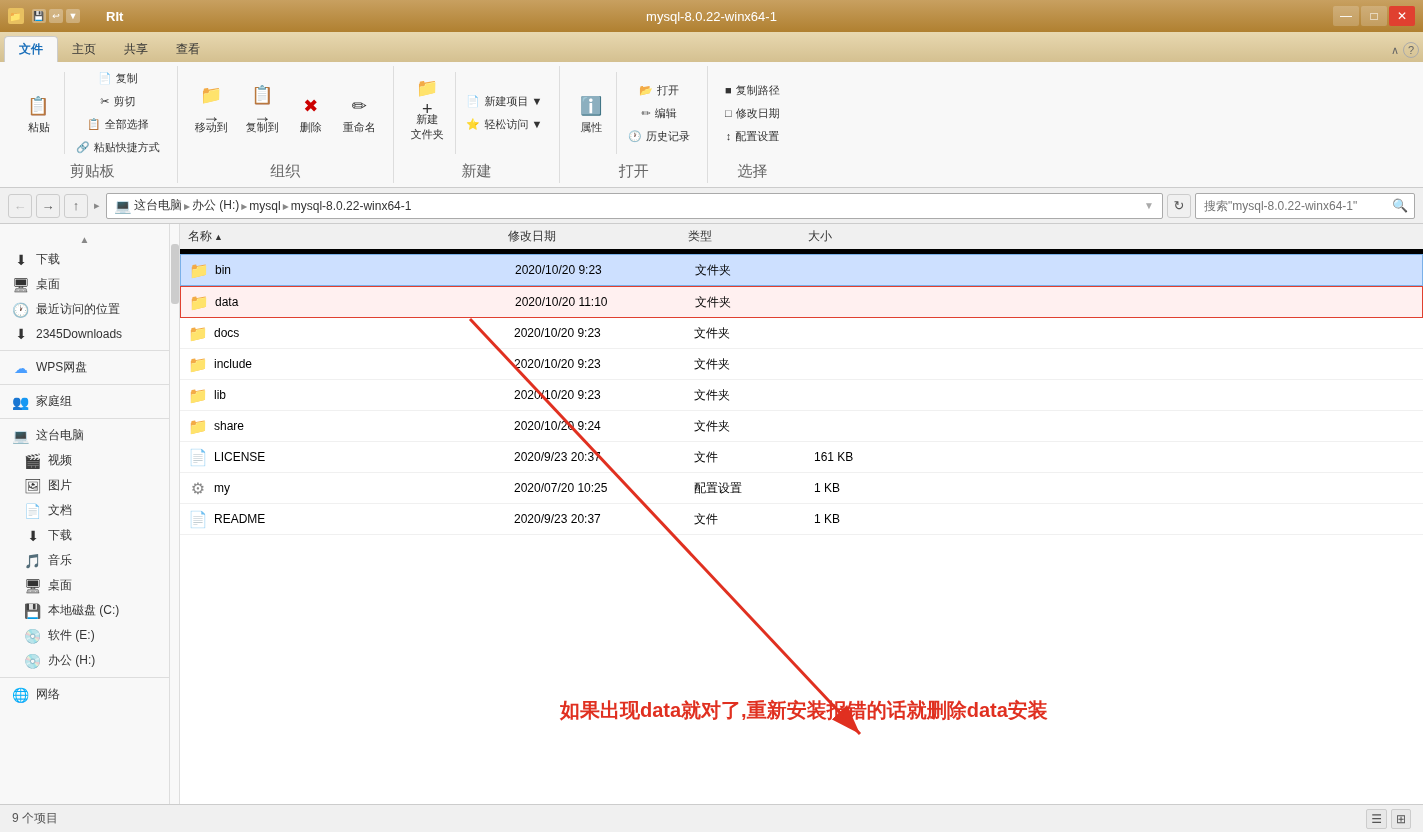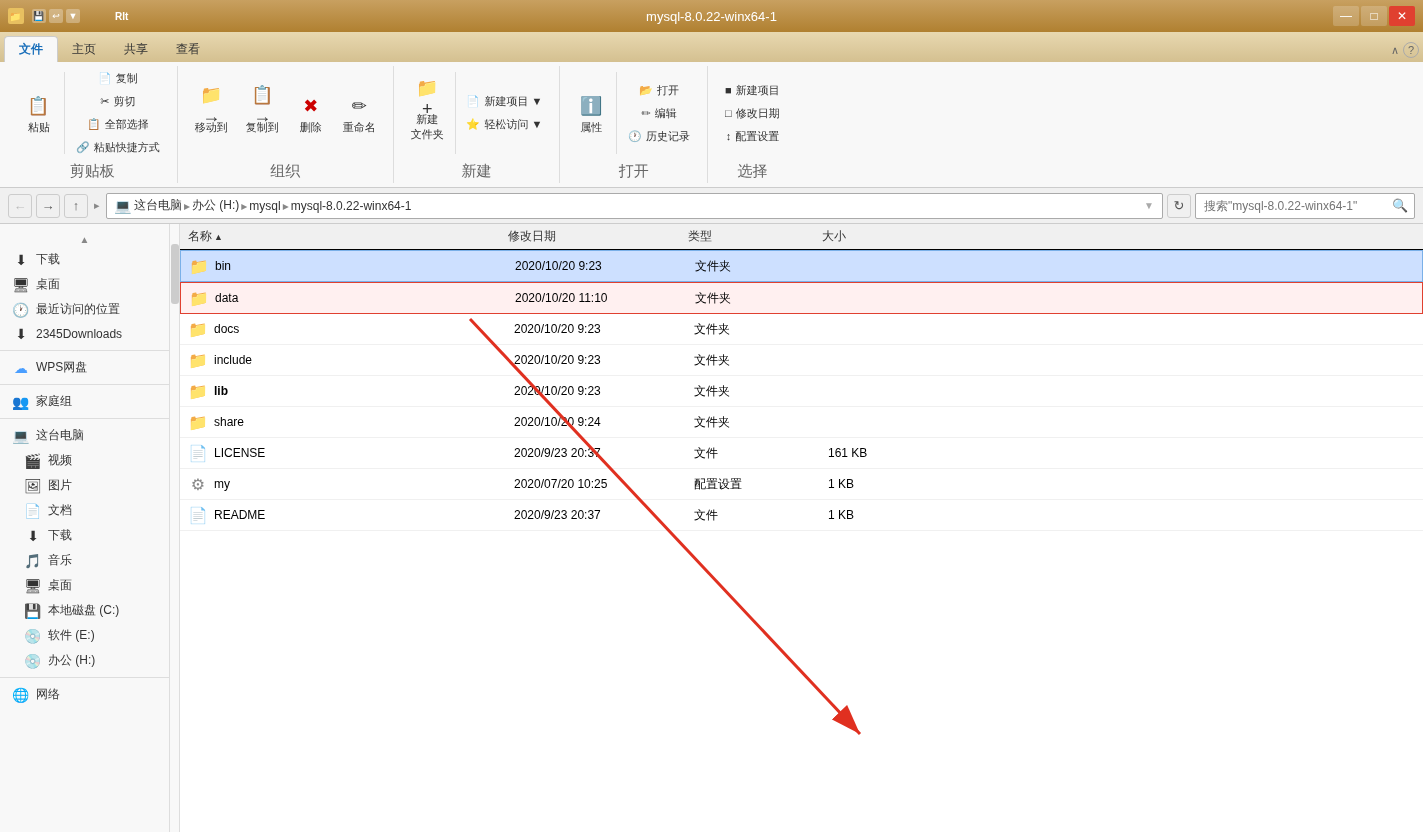--- a/index.html
+++ b/index.html
@@ -257,31 +257,31 @@
       flex: 1;
       background: #fff;
       overflow-y: auto;
       position: relative;
     }
     .file-list-header {
       display: flex;
       align-items: center;
       padding: 4px 8px;
       background: #f0f0f0;
-      border-bottom: 1px solid #000000;
+      border-bottom: 5px solid #000000;
       font-size: 12px;
       color: #333;
       position: sticky;
       top: 0;
       z-index: 2;
     }
     .col-name { width: 320px; }
     .col-date { width: 180px; }
     .col-type { width: 120px; }
-    .col-size { width: 100px; margin-left: 14px; }
+    .col-size { width: 100px; }
     .col-header {
       cursor: pointer;
       display: flex;
       align-items: center;
       gap: 2px;
     }
 
     .file-row {
       display: flex;
       align-items: center;
@@ -346,21 +346,21 @@
   <div class="title-bar" style="position:relative;">
     <div class="title-bar-left">
 
       <div class="title-bar-icon">📁</div>
       <div style="display:flex;gap:3px;margin-left:4px;">
         <div style="width:14px;height:14px;background:rgba(255,255,255,0.3);border-radius:2px;display:flex;align-items:center;justify-content:center;font-size:9px;cursor:pointer;">💾</div>
         <div style="width:14px;height:14px;background:rgba(255,255,255,0.3);border-radius:2px;display:flex;align-items:center;justify-content:center;font-size:9px;cursor:pointer;">↩</div>
         <div style="width:14px;height:14px;background:rgba(255,255,255,0.3);border-radius:2px;display:flex;align-items:center;justify-content:center;font-size:9px;cursor:pointer;">▼</div>
       </div>
 
-      <div style="margin-left:11px;color:#fff;font-size:10px;font-weight:bold;padding-left:20px;">RIt</div>
+      <div style="margin-left:2px;color:#fff;font-size:13px;font-weight:bold;padding-left:20px;">RIt</div>
     </div>
     <div class="title-bar-title">mysql-8.0.22-winx64-1</div>
     <div class="title-bar-controls">
       <button class="title-btn">—</button>
       <button class="title-btn">□</button>
       <button class="title-btn close">✕</button>
     </div>
   </div>
 
   <div class="ribbon-tabs">
@@ -477,21 +477,21 @@
         </div>
       </div>
       <div class="ribbon-group-label">打开</div>
     </div>
 
     <div class="ribbon-group">
       <div class="ribbon-group-content">
         <div class="small-group">
           <div class="ribbon-btn ribbon-btn-small">
             <span>■</span>
-            <span>新建项目</span>
+            <span>复制路径</span>
           </div>
           <div class="ribbon-btn ribbon-btn-small">
             <span>□</span>
             <span>修改日期</span>
           </div>
           <div class="ribbon-btn ribbon-btn-small">
             <span>↕</span>
             <span>配置设置</span>
           </div>
         </div>
@@ -668,21 +668,21 @@
         <div class="file-row">
           <div class="file-icon folder-icon">📁</div>
           <div class="col-name" style="width:300px;">include</div>
           <div class="col-date">2020/10/20 9:23</div>
           <div class="col-type">文件夹</div>
           <div class="col-size"></div>
         </div>
 
         <div class="file-row">
           <div class="file-icon folder-icon">📁</div>
-          <div class="col-name" style="width:300px;font-weight:bold;">lib</div>
+          <div class="col-name" style="width:300px;">lib</div>
           <div class="col-date">2020/10/20 9:23</div>
           <div class="col-type">文件夹</div>
           <div class="col-size"></div>
         </div>
 
         <div class="file-row">
           <div class="file-icon folder-icon">📁</div>
           <div class="col-name" style="width:300px;">share</div>
           <div class="col-date">2020/10/20 9:24</div>
           <div class="col-type">文件夹</div>
@@ -722,18 +722,26 @@
 
           <defs>
             <marker id="arrowhead" markerWidth="10" markerHeight="7" refX="10" refY="3.5" orient="auto">
               <polygon points="0 0, 10 3.5, 0 7" fill="#e03020"></polygon>
             </marker>
           </defs>
 
           <line x1="290" y1="95" x2="680" y2="510" stroke="#e03020" stroke-width="3" marker-end="url(#arrowhead)"></line>
         </svg>
 
+        <div style="position:absolute;bottom:80px;left:380px;color:#e03020;font-size:20px;font-weight:bold;font-family:Microsoft YaHei,SimHei,sans-serif;white-space:nowrap;">如果出现data就对了,重新安装报错的话就删除data安装</div>
       </div>
     </div>
   </div>
 
+  <div class="status-bar">
+    <span>9 个项目</span>
+    <div style="display:flex;gap:4px;">
+      <div style="cursor:pointer;padding:2px 4px;border:1px solid #ccc;border-radius:2px;background:#e8e8e8;">☰</div>
+      <div style="cursor:pointer;padding:2px 4px;border:1px solid #ccc;border-radius:2px;background:#e8e8e8;">⊞</div>
+    </div>
+  </div>
 
 </div>
 
 </body></html>

